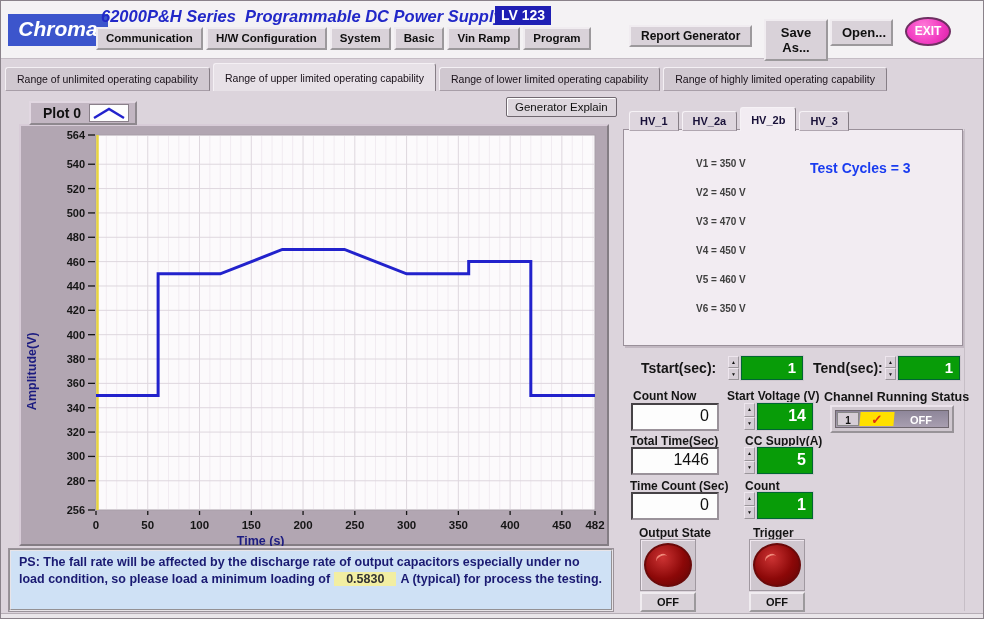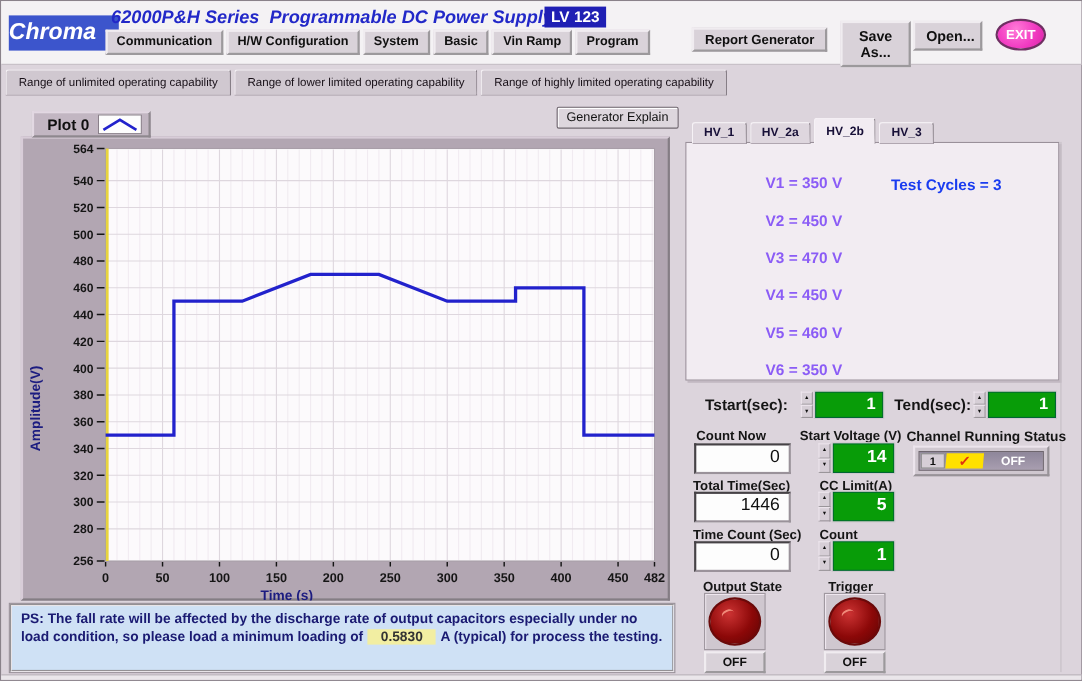--- a/index.html
+++ b/index.html
@@ -7,21 +7,21 @@
   body { font-family:"Liberation Sans", sans-serif; }
   #app {
     position:relative; width:984px; height:619px; overflow:hidden;
     background:#dcd4dc; border:1px solid #8a828a;
   }
   
   .header { position:absolute; left:0; top:0; width:984px; height:58px;
             background:#f4f2f4; border-bottom:1px solid #c4bcc4; }
   .logo { position:absolute; left:7px; top:13px; width:100px; height:32px;
           background:#3c55cc; color:#fff; font-weight:bold; font-style:italic;
-          font-size:21px; text-align:left; line-height:30px; letter-spacing:0; }
+          font-size:21px; text-align:center; line-height:30px; letter-spacing:0; }
   .title { position:absolute; left:100px; top:6px; color:#2228c8; font-weight:bold;
            font-style:italic; font-size:16.5px; white-space:pre; }
   .lv-badge { position:absolute; left:494px; top:5px; background:#1f1fb4; color:#fff;
               font-weight:bold; font-size:14px; padding:1px 6px 2px; }
   .btn { background:#d9d2d9; border:2px outset #f0ecf0; color:#101010;
          font-weight:bold; cursor:default; text-align:center; }
   .menu-bar { position:absolute; left:95px; top:26px; display:flex; gap:3px; }
   .menu-btn { font-size:11.5px; padding:3px 8px 4px; }
   .report-btn { position:absolute; left:628px; top:24px; font-size:12px; padding:2px 10px; }
   .saveas-btn { position:absolute; left:763px; top:18px; font-size:13px; padding:4px 10px; width:64px; }
@@ -51,21 +51,21 @@
   
   .hv-tab-bar { position:absolute; left:628px; top:106px; display:flex; align-items:flex-end; z-index:2; }
   .hv-tab { font-size:11px; font-weight:bold; color:#181038; padding:3px 10px; margin-right:3px;
             background:#ded6de; border:1px solid; border-color:#f6f2f6 #867e86 #b0a6b0 #f6f2f6;
             border-radius:3px 3px 0 0; }
   .hv-tab.active { background:#f2ecf2; padding-top:6px; padding-bottom:5px; border-bottom:none; }
   .hv-body { position:absolute; left:622px; top:128px; width:340px; height:217px;
              background:#f2ecf2; border:1px solid #9a909a;
              box-shadow:2px 2px 0 #c2b8c2; }
   .hv-values { position:absolute; left:72px; top:28px; }
-  .hv-value { font-weight:bold; font-size:14px; color:#8b5cf6; margin-bottom:18px; }
+  .hv-value { font-weight:bold; font-size:10px; color:#404040; margin-bottom:18px; }
   .test-cycles { position:absolute; left:186px; top:30px; color:#1a3cf0; font-weight:bold; font-size:14px; }
   
   .ctl-label { position:absolute; font-weight:bold; font-size:12px; color:#151515; white-space:nowrap; }
   .big-label { font-size:14px; }
   .numctl { position:absolute; display:flex; align-items:stretch; }
   .spinner { display:flex; flex-direction:column; width:11px; margin-right:2px; }
   .spin-up,.spin-dn { flex:1; background:#d6ced6; border:1px outset #eee6ee; font-size:5px;
                       line-height:1; display:flex; align-items:center; justify-content:center; color:#111; }
   .green-field { background:#089c08; border:1px solid #063; outline:1px solid #cfc7cf;
                  color:#fff; font-weight:bold; font-size:15px; text-align:right;
@@ -119,20 +119,21 @@
         <div class="btn menu-btn">Program</div>
       </div>
     <div class="btn report-btn">Report Generator</div>
     <div class="btn saveas-btn">Save As...</div>
     <div class="btn open-btn">Open...</div>
     <div class="exit-btn">EXIT</div>
   </div>
 
   <div class="main-tab-bar">
       <div class="main-tab">Range of unlimited operating capability</div>
+      <div class="main-tab active">Range of upper limited operating capability</div>
       <div class="main-tab">Range of lower limited operating capability</div>
       <div class="main-tab">Range of highly limited operating capability</div>
     </div>
 
   <div class="plot-legend">
     <span class="lbl">Plot 0</span>
     <span class="sample">
       <svg width="34" height="14" viewBox="0 0 34 14">
           <polyline points="2,12 17,3 32,12" fill="none" stroke="#2222cc" stroke-width="2.4"></polyline>
         </svg>
@@ -316,21 +317,21 @@
   <div class="chan">
     <div class="chan-inner">
       <div class="chan-num">1</div>
       <div class="chan-check">✓</div>
       <div class="chan-off">OFF</div>
     </div>
   </div>
 
   <div class="ctl-label" style="left:629px;top:433px">Total Time(Sec)</div>
   <div class="white-field" style="left:630px;top:446px">1446</div>
-  <div class="ctl-label" style="left:744px;top:433px">CC Limit(A)</div>
+  <div class="ctl-label" style="left:744px;top:433px">CC Supply(A)</div>
   <div class="numctl" style="left:743px;top:446px">
     <div class="spinner">
         <div class="spin-up">▲</div>
         <div class="spin-dn">▼</div>
       </div>
     <div class="green-field g2">5</div>
   </div>
 
   <div class="ctl-label" style="left:629px;top:478px">Time Count (Sec)</div>
   <div class="white-field" style="left:630px;top:491px">0</div>

